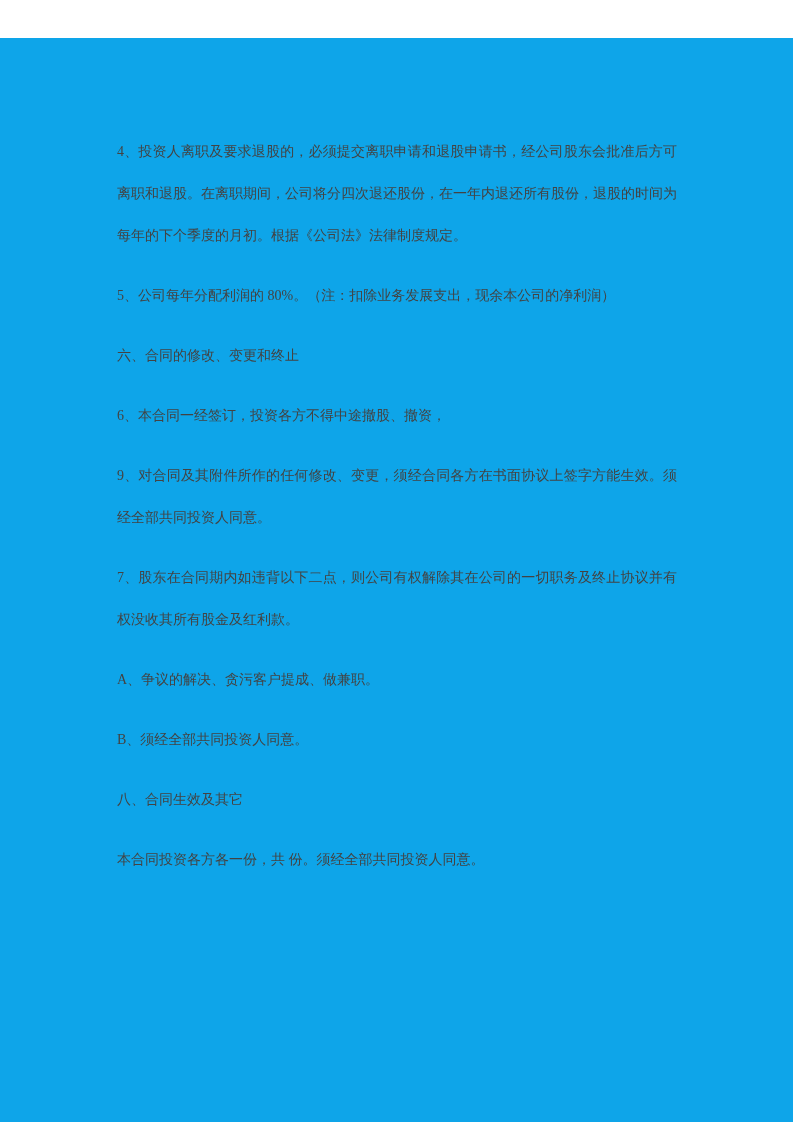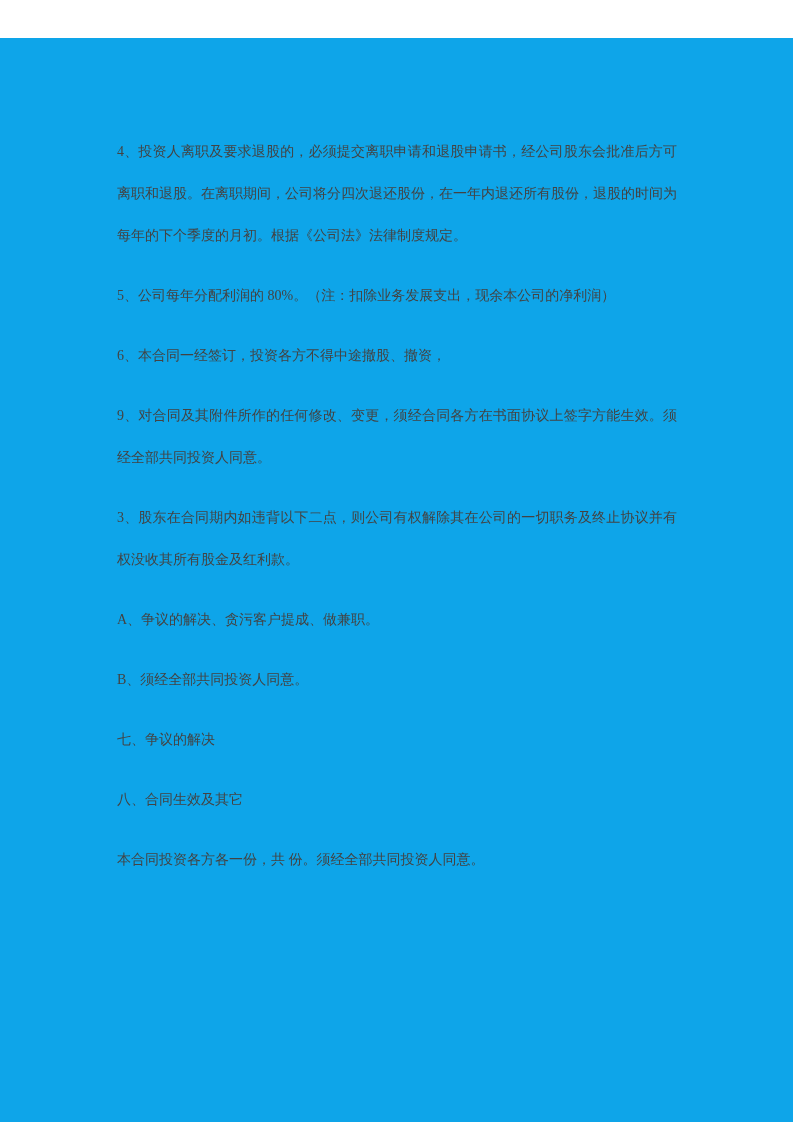--- a/index.html
+++ b/index.html
@@ -31,22 +31,22 @@
     letter-spacing: 0;
   }
 </style>
 </head>
 <body>
 
 <div class="page" style="background: #0ea5e9; margin-top: 38px;">
   <div class="doc-body" id="doc-body" style="color: rgb(67, 67, 67);">
       <p class="para">4、投资人离职及要求退股的，必须提交离职申请和退股申请书，经公司股东会批准后方可离职和退股。在离职期间，公司将分四次退还股份，在一年内退还所有股份，退股的时间为每年的下个季度的月初。根据《公司法》法律制度规定。</p>
       <p class="para">5、公司每年分配利润的 80%。（注：扣除业务发展支出，现余本公司的净利润）</p>
+      <p class="para">六、合同的修改、变更和终止</p>
       <p class="para">6、本合同一经签订，投资各方不得中途撤股、撤资，</p>
       <p class="para">9、对合同及其附件所作的任何修改、变更，须经合同各方在书面协议上签字方能生效。须经全部共同投资人同意。</p>
-      <p class="para">3、股东在合同期内如违背以下二点，则公司有权解除其在公司的一切职务及终止协议并有权没收其所有股金及红利款。</p>
+      <p class="para">7、股东在合同期内如违背以下二点，则公司有权解除其在公司的一切职务及终止协议并有权没收其所有股金及红利款。</p>
       <p class="para">A、争议的解决、贪污客户提成、做兼职。</p>
       <p class="para">B、须经全部共同投资人同意。</p>
-      <p class="para">七、争议的解决</p>
       <p class="para">八、合同生效及其它</p>
       <p class="para">本合同投资各方各一份，共 份。须经全部共同投资人同意。</p>
     </div>
 </div>
 
 </body></html>

